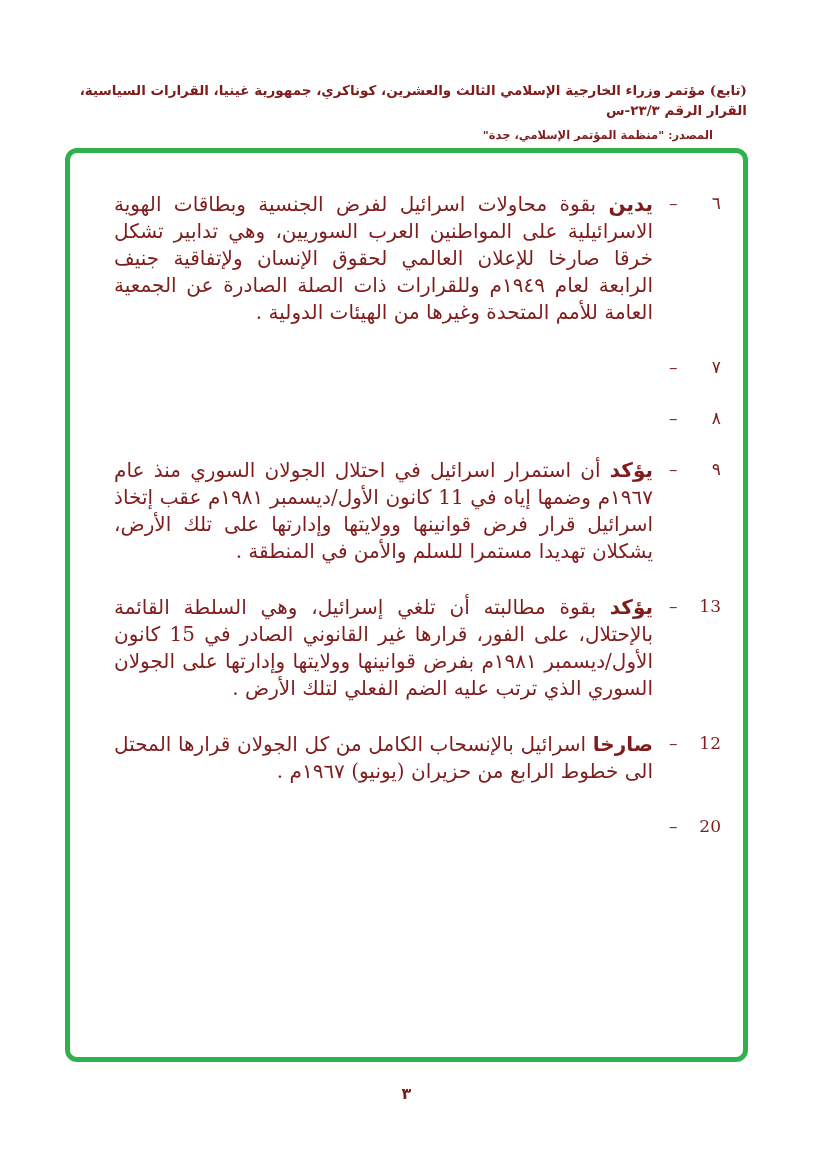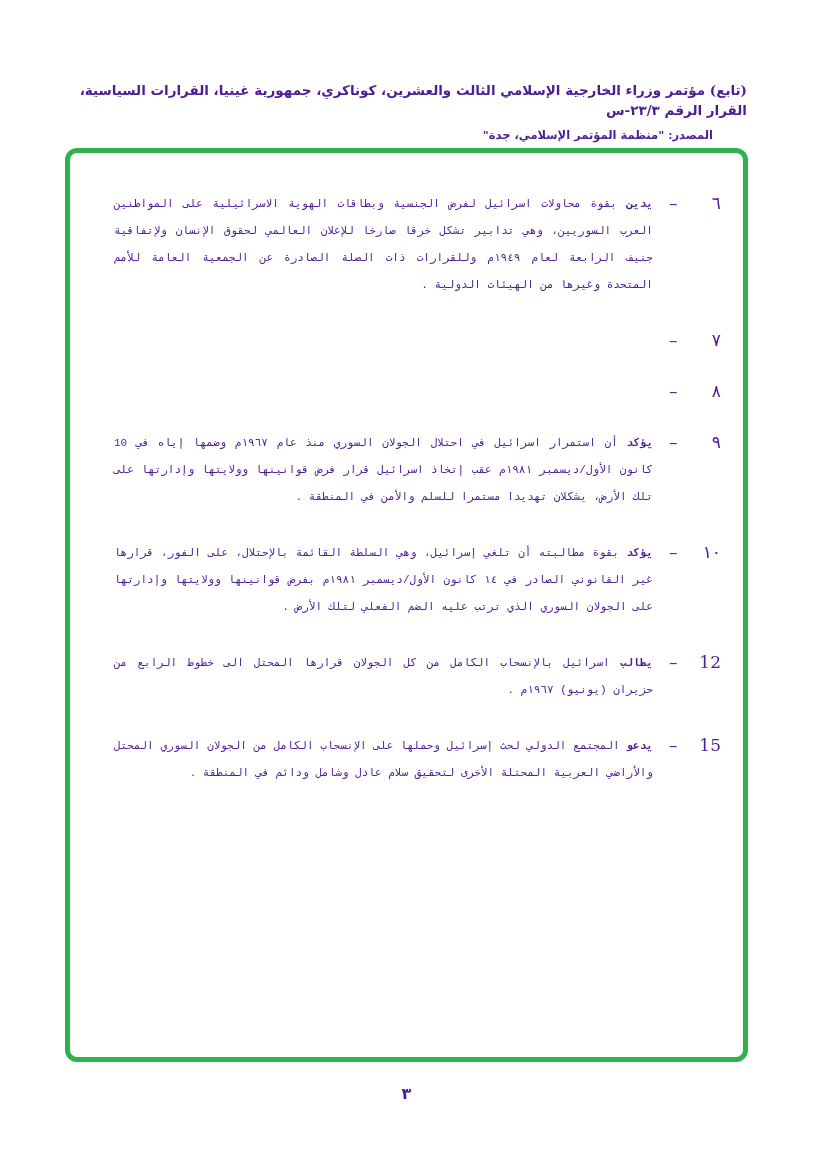--- a/index.html
+++ b/index.html
@@ -8,21 +8,21 @@
     background: #ffffff;
   }
   .sheet {
     position: relative;
     width: 813px;
     height: 1157px;
     margin: 0 auto;
     background: #ffffff;
     direction: rtl;
     font-family: "DejaVu Serif", "DejaVu Sans", serif;
-    color: #4c1d95;
+    color: #7f1d1d;
     overflow: hidden;
   }
   .doc-header {
     position: absolute;
     top: 80px;
     right: 66px;
     left: 52px;
     text-align: right;
   }
   .doc-header .line1 {
@@ -60,24 +60,23 @@
     display: flex;
     justify-content: space-between;
     align-items: flex-start;
     font-size: 17px;
     padding-top: 2px;
     margin-left: 16px;
     white-space: nowrap;
   }
   .clause .txt {
     flex: 1;
-    font-size: 11px;
+    font-size: 20px;
     line-height: 27px;
     text-align: justify;
-    font-family: Liberation Mono, monospace;
   }
   .clause .lead {
     font-weight: bold;
   }
   .page-num {
     position: absolute;
     bottom: 54px;
     left: 0;
     right: 0;
     text-align: center;
@@ -122,54 +121,50 @@
       </div>
     </div>
 
     <div class="clause">
       <div class="num">
         <span>٩</span>
         <span>–</span>
       </div>
       <div class="txt">
         <span class="lead">يؤكد</span>
-        <span>أن استمرار اسرائيل في احتلال الجولان السوري منذ عام ١٩٦٧م وضمها إياه في 10 كانون الأول/ديسمبر ١٩٨١م عقب إتخاذ اسرائيل قرار فرض قوانينها وولايتها وإدارتها على تلك الأرض، يشكلان تهديدا مستمرا للسلم والأمن في المنطقة .</span>
+        <span>أن استمرار اسرائيل في احتلال الجولان السوري منذ عام ١٩٦٧م وضمها إياه في 11 كانون الأول/ديسمبر ١٩٨١م عقب إتخاذ اسرائيل قرار فرض قوانينها وولايتها وإدارتها على تلك الأرض، يشكلان تهديدا مستمرا للسلم والأمن في المنطقة .</span>
       </div>
     </div>
 
     <div class="clause">
       <div class="num">
-        <span>١٠</span>
+        <span>13</span>
         <span>–</span>
       </div>
       <div class="txt">
         <span class="lead">يؤكد</span>
-        <span>بقوة مطالبته أن تلغي إسرائيل، وهي السلطة القائمة بالإحتلال، على الفور، قرارها غير القانوني الصادر في ١٤ كانون الأول/ديسمبر ١٩٨١م بفرض قوانينها وولايتها وإدارتها على الجولان السوري الذي ترتب عليه الضم الفعلي لتلك الأرض .</span>
+        <span>بقوة مطالبته أن تلغي إسرائيل، وهي السلطة القائمة بالإحتلال، على الفور، قرارها غير القانوني الصادر في 15 كانون الأول/ديسمبر ١٩٨١م بفرض قوانينها وولايتها وإدارتها على الجولان السوري الذي ترتب عليه الضم الفعلي لتلك الأرض .</span>
       </div>
     </div>
 
     <div class="clause">
       <div class="num">
         <span>12</span>
         <span>–</span>
       </div>
       <div class="txt">
-        <span class="lead">يطالب</span>
+        <span class="lead">صارخا</span>
         <span>اسرائيل بالإنسحاب الكامل من كل الجولان قرارها المحتل الى خطوط الرابع من حزيران (يونيو) ١٩٦٧م .</span>
       </div>
     </div>
 
     <div class="clause">
       <div class="num">
-        <span>15</span>
+        <span>20</span>
         <span>–</span>
-      </div>
-      <div class="txt">
-        <span class="lead">يدعو</span>
-        <span>المجتمع الدولي لحث إسرائيل وحملها على الإنسحاب الكامل من الجولان السوري المحتل والأراضي العربية المحتلة الأخرى لتحقيق سلام عادل وشامل ودائم في المنطقة .</span>
       </div>
     </div>
 
   </div>
 
   <div class="page-num">٣</div>
 
 </div>
 
 </body></html>

